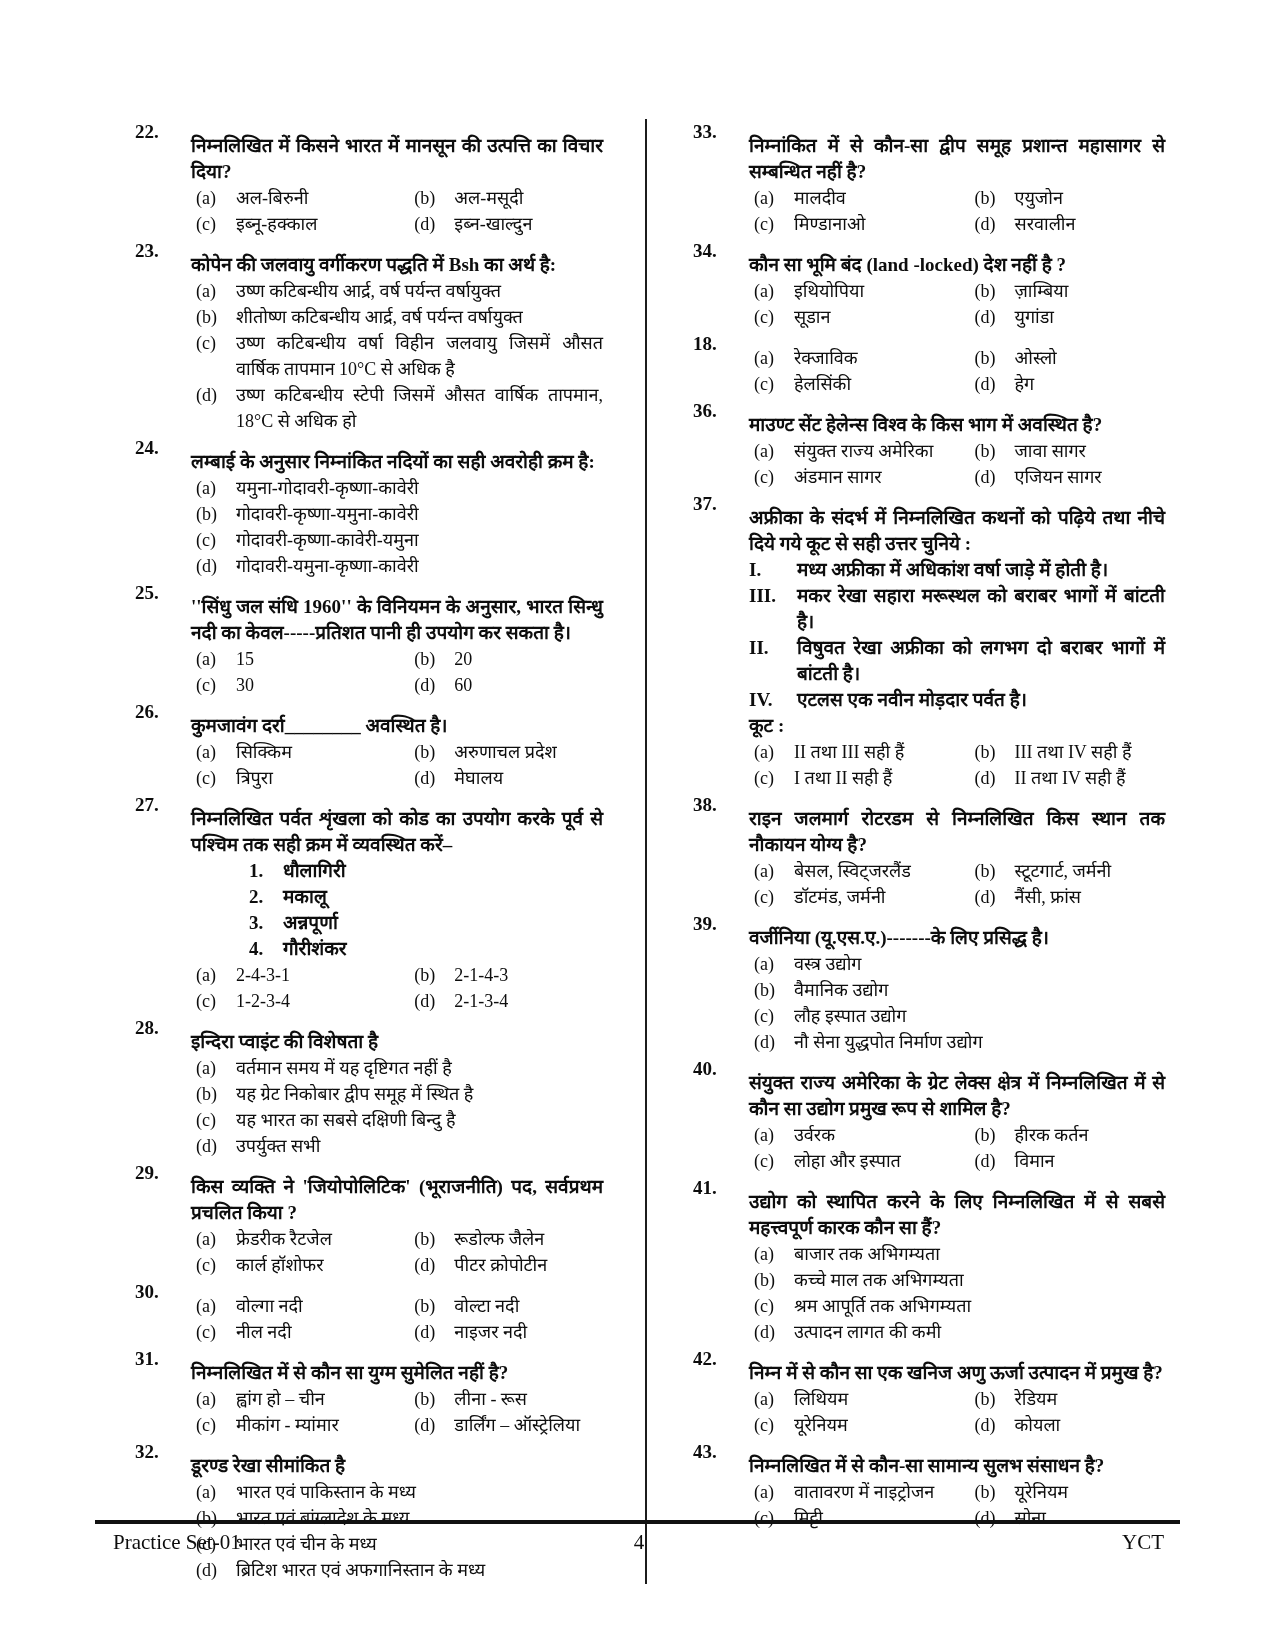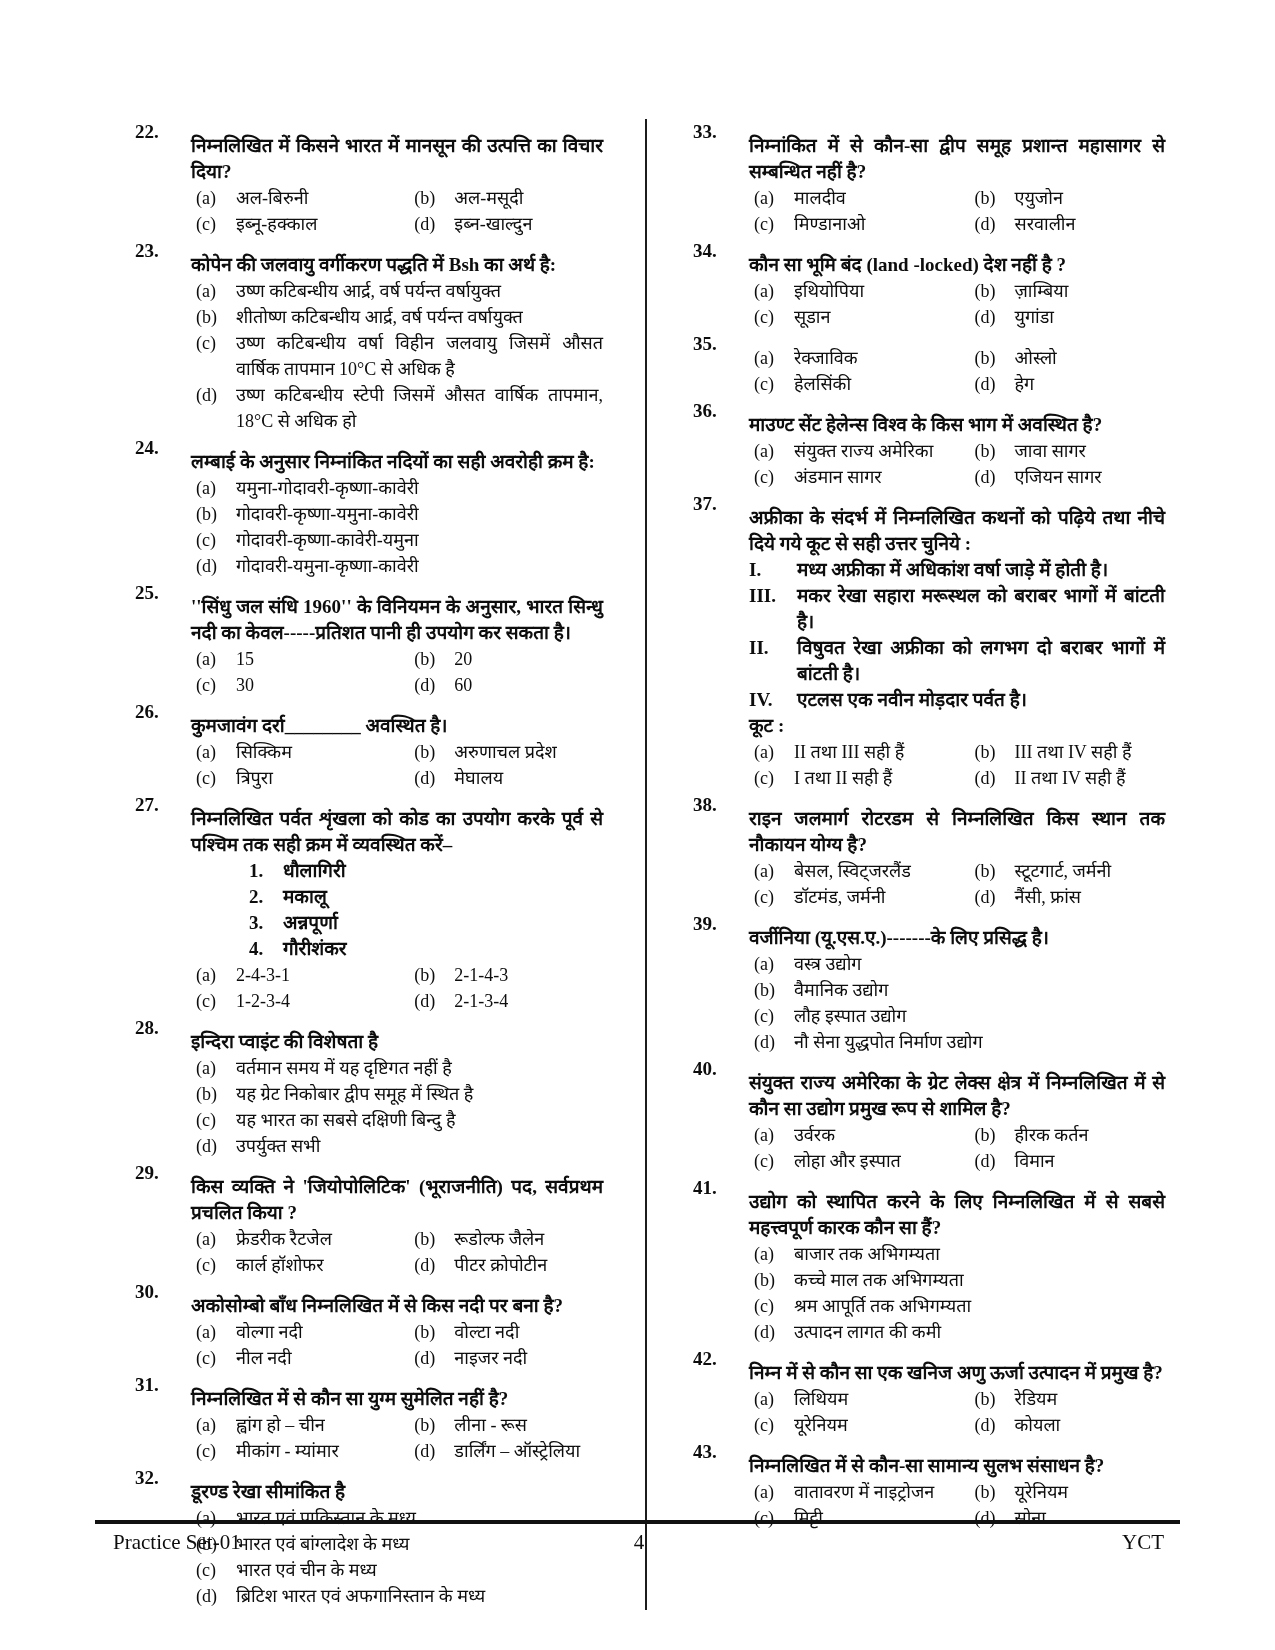--- a/index.html
+++ b/index.html
@@ -254,21 +254,20 @@
               <div class="opt">
                 <span class="olabel">(d)</span>
                 <span class="otext">पीटर क्रोपोटीन</span>
               </div>
             </div>
           </div>
         </div>
         <div class="q">
           <div class="qno">30.</div>
           <div class="qbody">
-            <div class="qtext">अकोसोम्बो बाँध निम्नलिखित में से किस नदी पर बना है?</div>
             <div class="opts grid">
               <div class="opt">
                 <span class="olabel">(a)</span>
                 <span class="otext">वोल्गा नदी</span>
               </div>
               <div class="opt">
                 <span class="olabel">(b)</span>
                 <span class="otext">वोल्टा नदी</span>
               </div>
               <div class="opt">
@@ -375,21 +374,21 @@
                 <span class="otext">सूडान</span>
               </div>
               <div class="opt">
                 <span class="olabel">(d)</span>
                 <span class="otext">युगांडा</span>
               </div>
             </div>
           </div>
         </div>
         <div class="q">
-          <div class="qno">35.</div>
+          <div class="qno">18.</div>
           <div class="qbody">
             <div class="opts grid">
               <div class="opt">
                 <span class="olabel">(a)</span>
                 <span class="otext">रेक्जाविक</span>
               </div>
               <div class="opt">
                 <span class="olabel">(b)</span>
                 <span class="otext">ओस्लो</span>
               </div>

